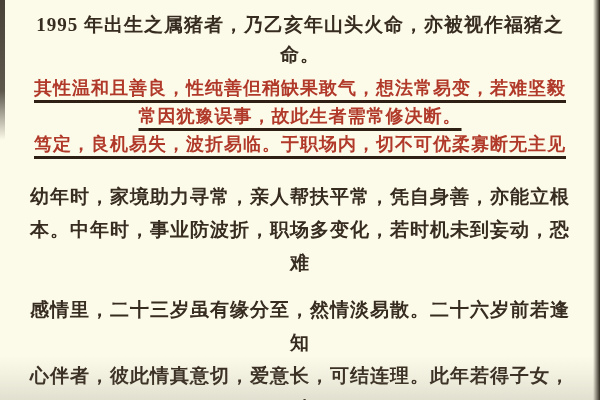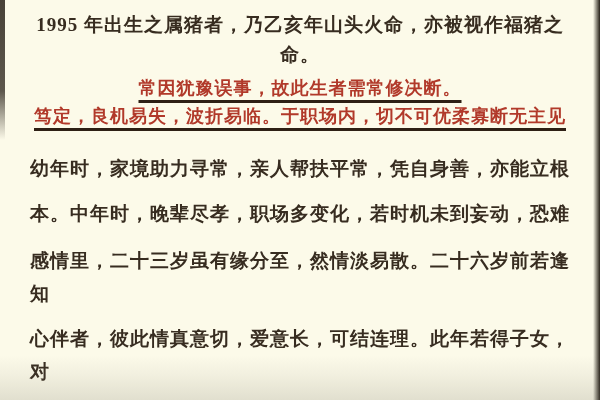--- a/index.html
+++ b/index.html
@@ -36,23 +36,23 @@
     font-weight: bold;
     text-decoration: underline;
     text-decoration-color: var(--underline, #2e2015);
     text-decoration-thickness: 2.5px;
     text-underline-offset: 6px;
   }
   .para { margin-top: 22px; }
   .para .line {
     font-size: 19px;
     line-height: 33px;
+    text-align: center;
     letter-spacing: 1px;
     font-weight: bold;
-    margin-top: 12px;
   }
   .para-love { margin-top: 14px; }
   .edge-right {
     position: absolute;
     right: 0; top: 0; bottom: 0;
     width: 7px;
     background: linear-gradient(to left, #241e16 0%, rgba(36,30,22,0.55) 45%, rgba(36,30,22,0) 100%);
   }
   .edge-left {
     position: absolute;
@@ -70,28 +70,29 @@
 </style>
 </head>
 <body>
 
 <div class="page">
   <div class="content">
     <p class="intro">1995 年出生之属猪者，乃乙亥年山头火命，亦被视作福猪之命。</p>
 
     <div class="highlight">
 
+    <div class="line">其性温和且善良，性纯善但稍缺果敢气，想法常易变，若难坚毅</div>
         <div class="line">常因犹豫误事，故此生者需常修决断。</div>
         <div class="line">笃定，良机易失，波折易临。于职场内，切不可优柔寡断无主见</div>
       </div>
 
     <div class="para para-life">
 
     <div class="line">幼年时，家境助力寻常，亲人帮扶平常，凭自身善，亦能立根</div>
-        <div class="line">本。中年时，晚辈尽孝，职场多变化，若时机未到妄动，恐难</div>
+        <div class="line">本。中年时，事业防波折，职场多变化，若时机未到妄动，恐难</div>
       </div>
 
     <div class="para para-love">
 
     <div class="line">感情里，二十三岁虽有缘分至，然情淡易散。二十六岁前若逢知</div>
         <div class="line">心伴者，彼此情真意切，爱意长，可结连理。此年若得子女，对</div>
       </div>
 
   </div>
 

